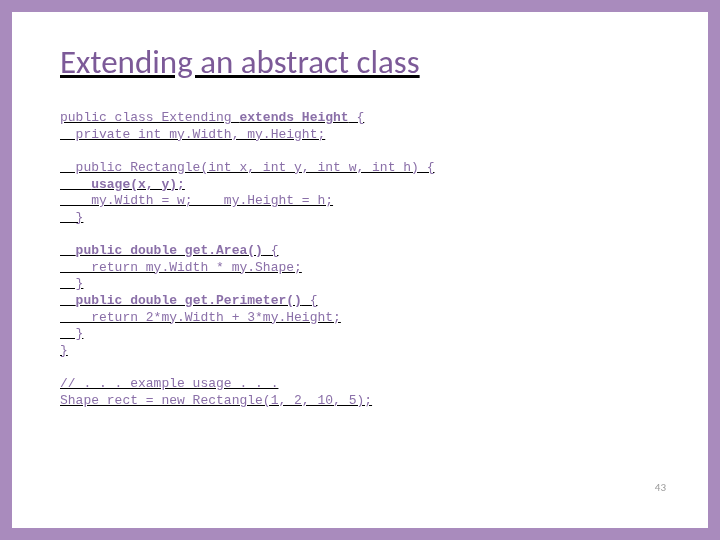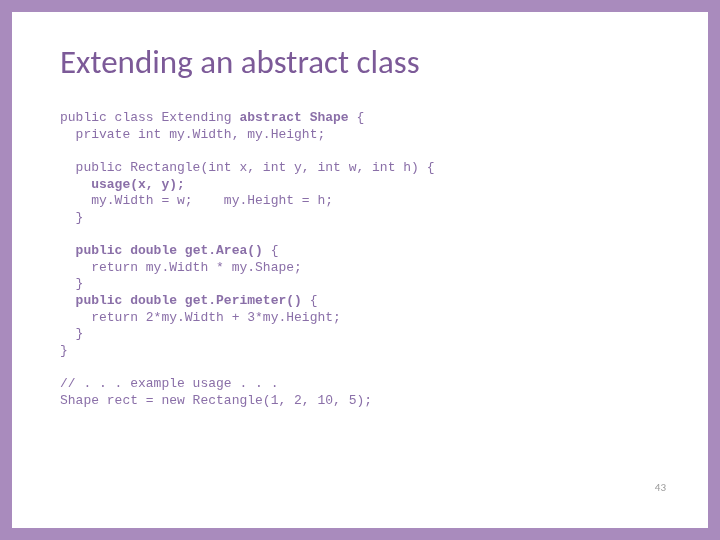--- a/index.html
+++ b/index.html
@@ -9,20 +9,21 @@
     overflow: hidden;
     font-family: Calibri, "Segoe UI", Arial, sans-serif;
     background: #ffffff;
   }
   .slide {
     width: 720px;
     height: 540px;
     border: 12px solid #a98bbd;
     padding: 30px 48px 24px 48px;
     position: relative;
+    text-decoration: underline;
   }
   .title {
     font-size: 33px;
     font-weight: 400;
     color: #7c5a98;
     margin-bottom: 28px;
   }
   .code {
     font-family: "Courier New", Courier, monospace;
     font-size: 13px;
@@ -38,21 +39,21 @@
     font-size: 11px;
     color: #9a9a9a;
   }
 </style>
 </head>
 <body>
 
 <div class="slide">
   <h1 class="title">Extending an abstract class</h1>
 
-  <pre class="code"><span>public class Extending </span><b>abstract Shape</b><span> {</span>
+  <pre class="code"><span>public class Extending </span><b>extends Height</b><span> {</span>
 <span>  private int my.Width, my.Height;</span>
 <span></span>
 <span>  public Rectangle(int x, int y, int w, int h) {</span>
 <span>    </span><b>usage(x, y);</b>
 <span>    my.Width = w;    my.Height = h;</span>
 <span>  }</span>
 <span></span>
 <span>  </span><b>public double get.Area()</b><span> {</span>
 <span>    return my.Width * my.Shape;</span>
 <span>  }</span>

